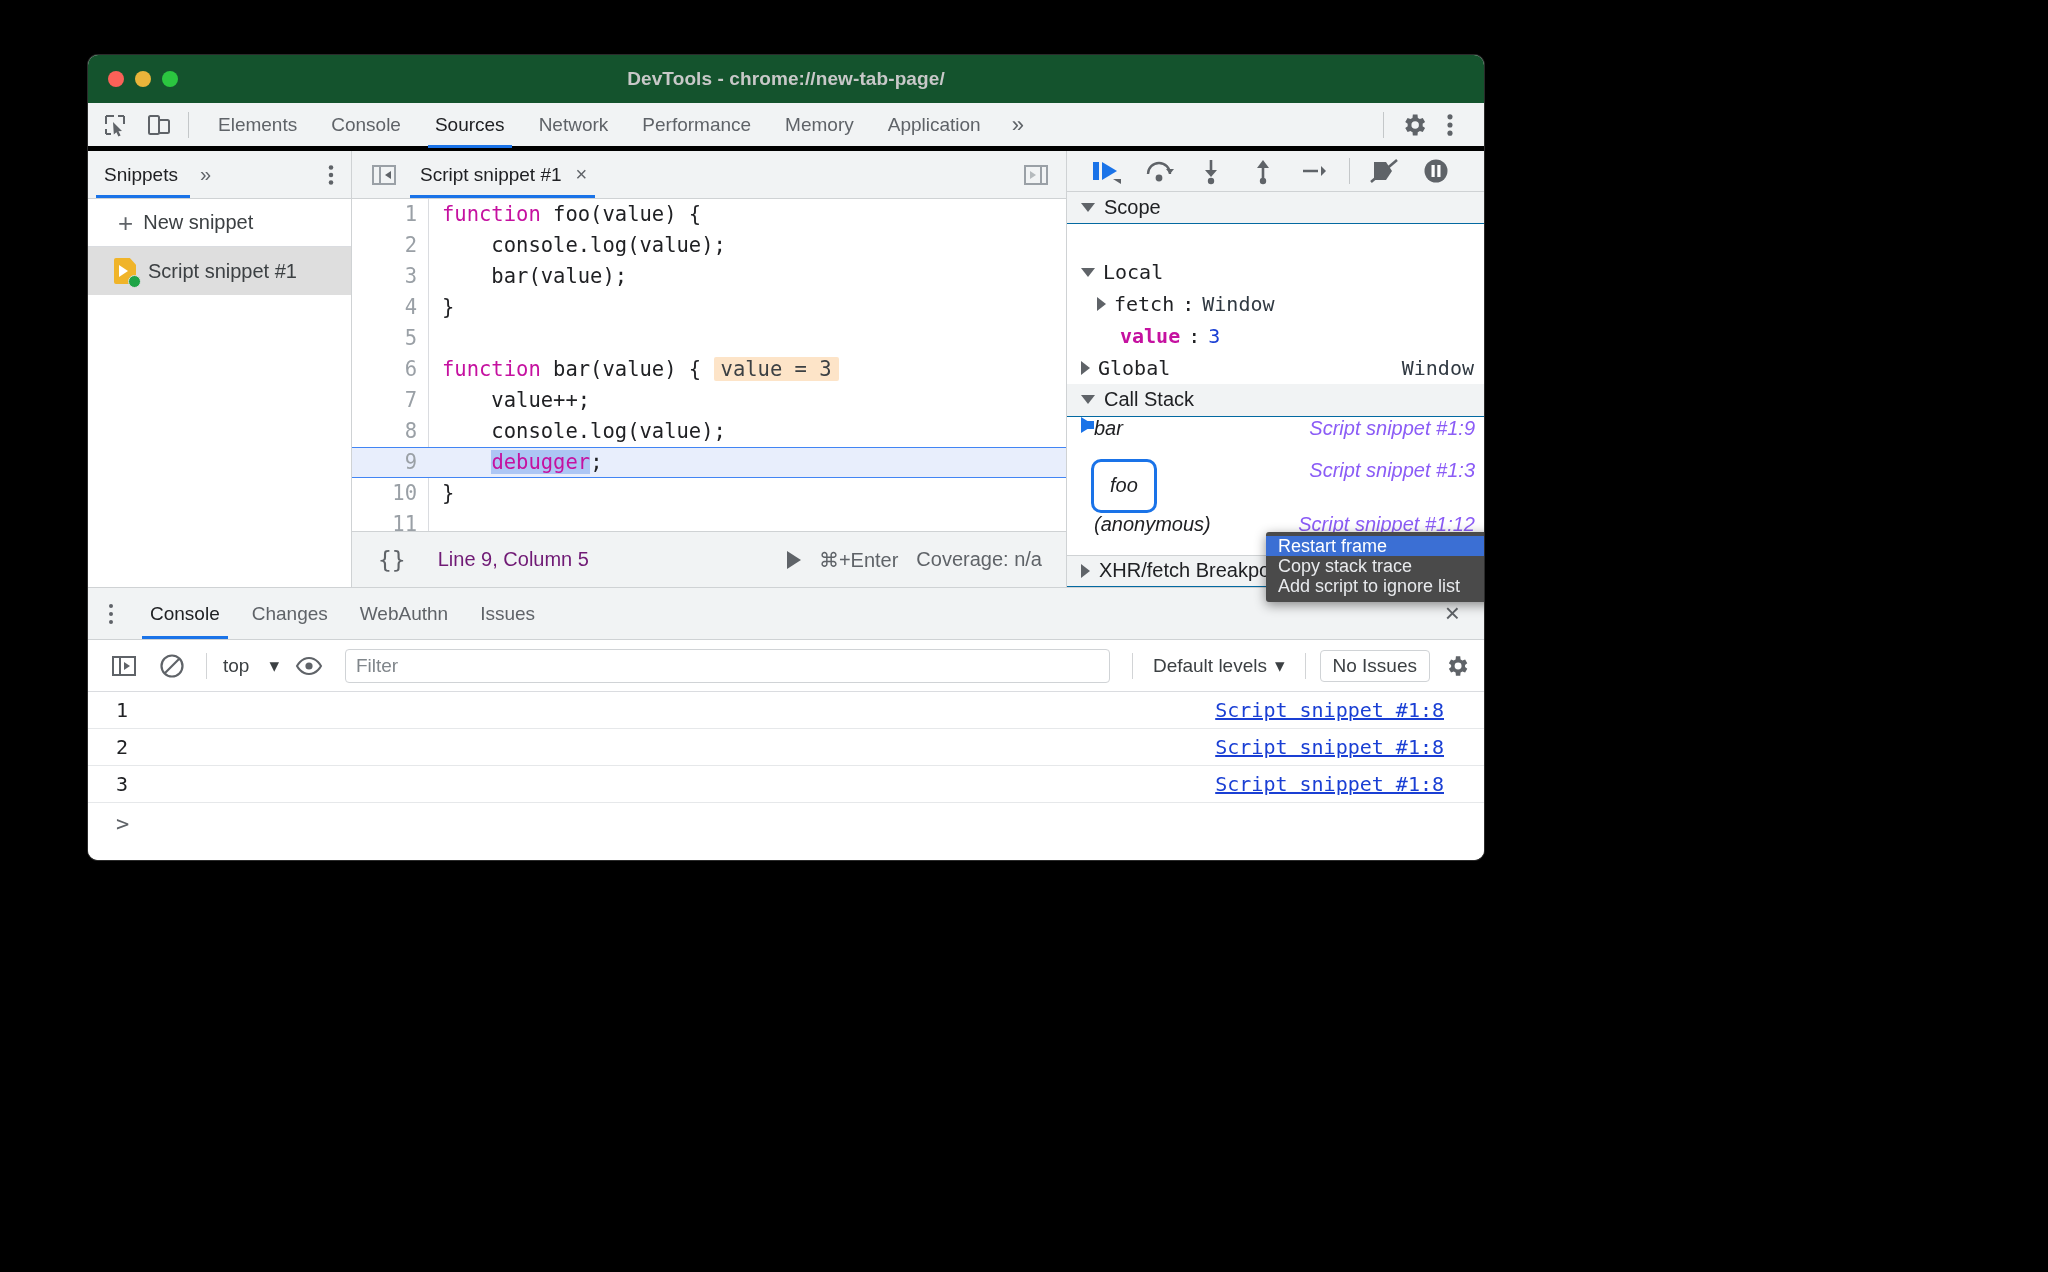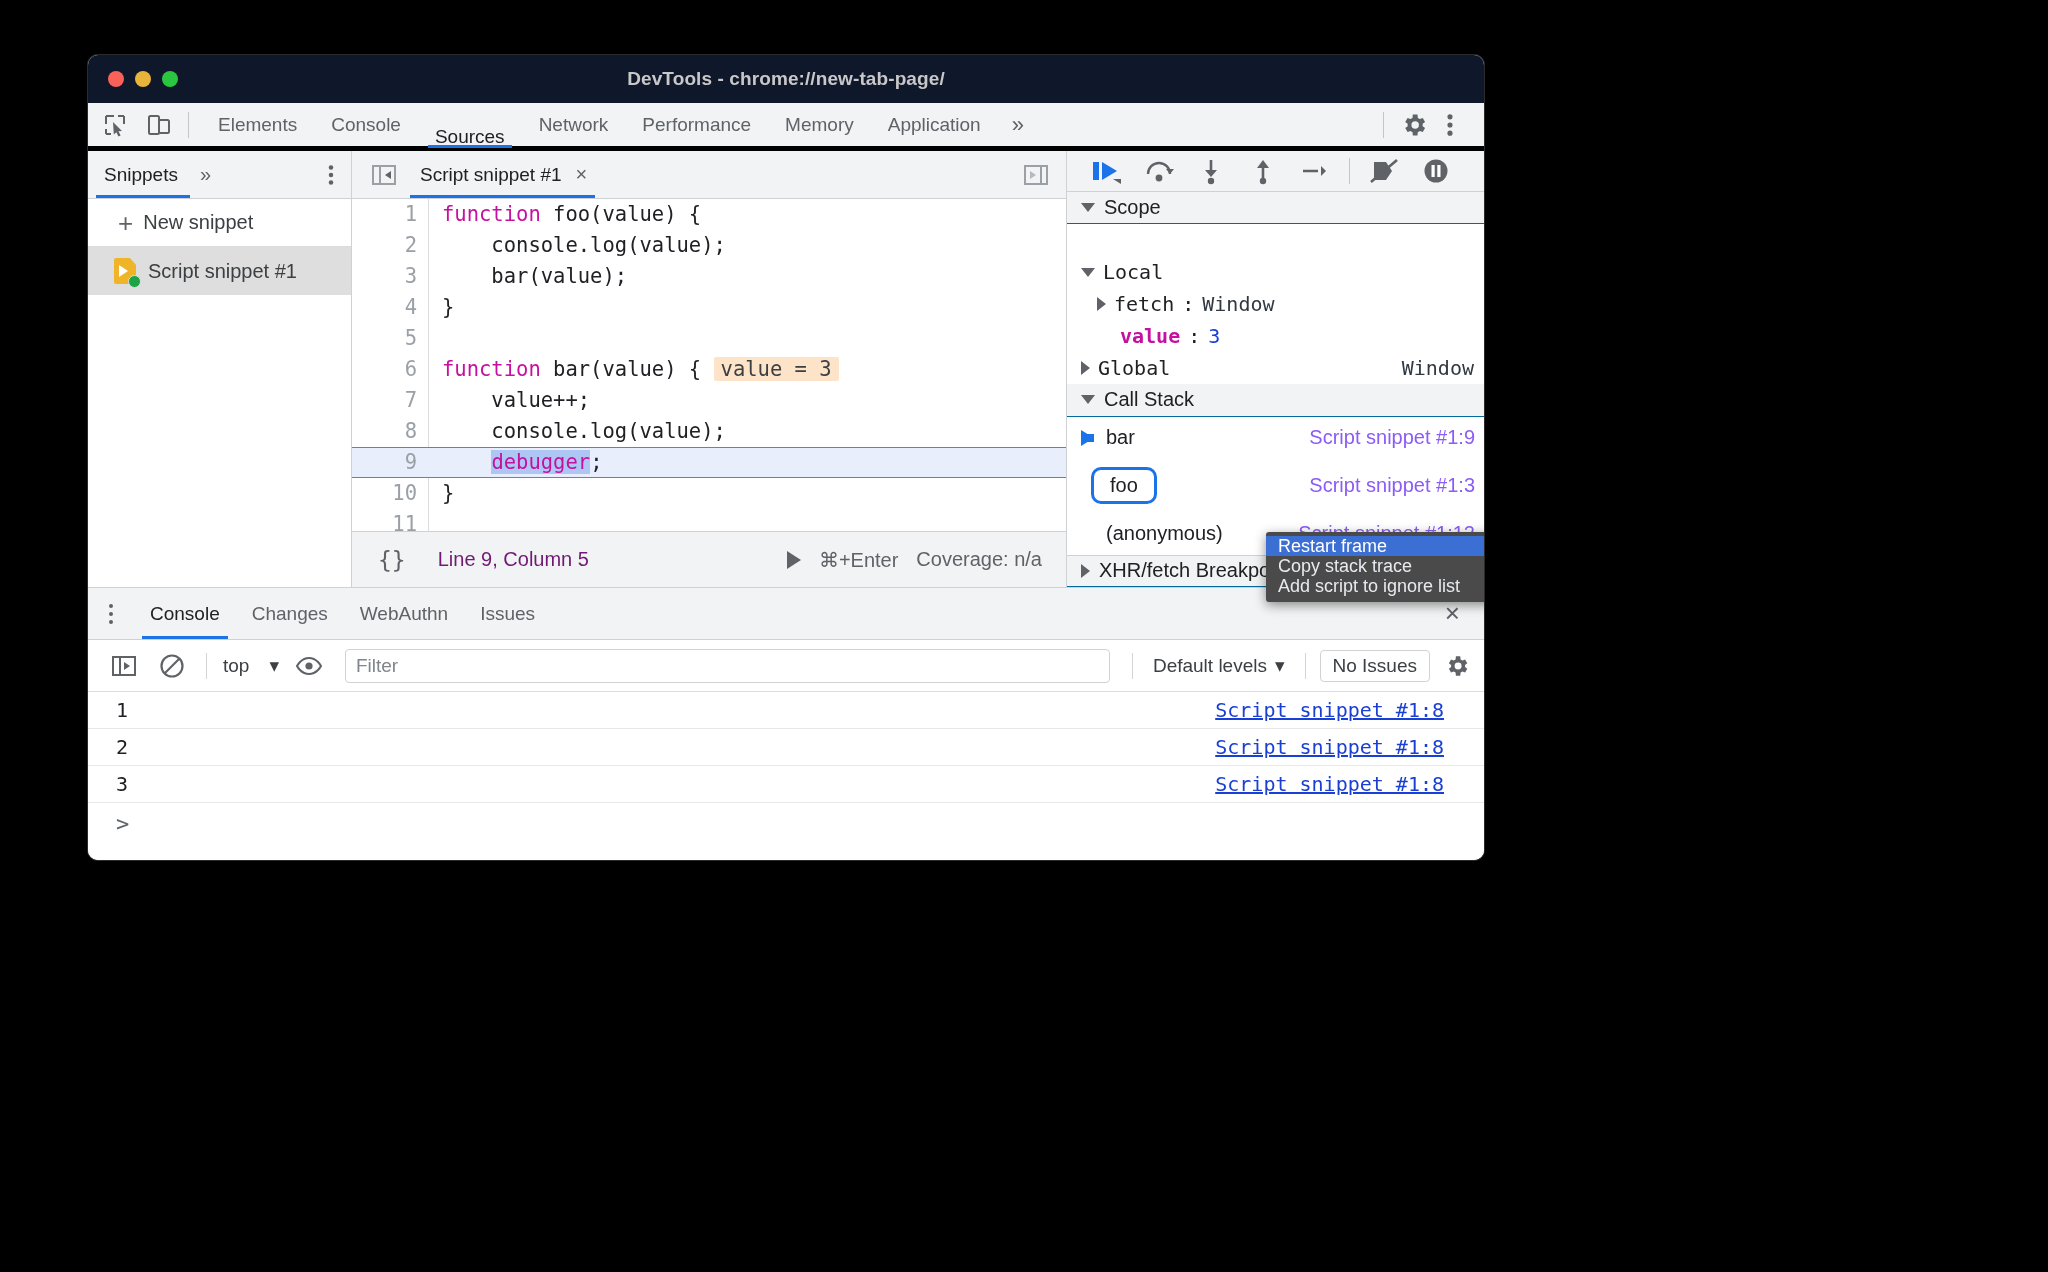--- a/index.html
+++ b/index.html
@@ -18,21 +18,21 @@
     width:1396px; height:805px;
     background:#fff;
     border-radius:10px;
     box-shadow:0 0 0 1px #2b2b2b;
     overflow:hidden;
   }
 
   
   #titlebar {
     height:48px;
-    background:#0f172a;
+    background:#14532d;
     display:flex; align-items:center;
     position:relative;
   }
   .lights { display:flex; gap:11px; margin-left:20px; }
   .light { width:16px; height:16px; border-radius:50%; }
   .l-red { background:#fa6158; }
   .l-yellow { background:#e9b43a; }
   .l-green { background:#2bc640; }
   #win-title {
     position:absolute; left:0; right:0; text-align:center;
@@ -58,21 +58,21 @@
   .tb-sep {
     width:1px; height:26px; background:#c4c7c9; margin:0 12px;
   }
   .mtab {
     padding:0 17px; height:47px;
     display:flex; align-items:center;
     font-size:19px; color:#5f6368;
     position:relative; cursor:default;
     white-space:nowrap;
   }
-  .mtab.active { color:#202124;align-items:flex-end; }
+  .mtab.active { color:#202124; }
   .mtab.active:after {
     content:""; position:absolute; left:10px; right:10px; bottom:0;
     height:3px; background:#1a73e8;
   }
   .tb-right {
     margin-left:auto; display:flex; align-items:center; padding-right:16px;
   }
   .tb-chevron { font-size:22px; color:#5f6368; padding:0 14px; }
   .tb-icon-r { width:36px; display:flex; align-items:center; justify-content:center; color:#5f6368; }
 
@@ -208,22 +208,22 @@
   .scope-rows { font-family:"DejaVu Sans Mono", monospace; font-size:20px;margin-top:32px; }
   .srow { height:32px; display:flex; align-items:center; gap:8px; padding-left:14px; color:#202124; }
   .srow.ind { padding-left:30px; }
   .srow.ind2 { padding-left:53px; }
   .sname-prop { color:#c511a0; font-weight:bold; }
   .sval-num { color:#1a3fd4; }
   .sval-obj { color:#303942; }
   .srow .right { margin-left:auto; padding-right:10px; }
 
   .cs-row {
-    height:42px; display:flex; align-items:center; gap:12px; padding-left:14px;
-    font-size:20px; color:#202124; position:relative;
+    height:42px; display:flex; padding-left:14px;
+    font-size:20px; color:#202124; position:relative;font-style:italic;
   }
   .cs-arrow { width:0;height:0;border-top:8px solid transparent;border-bottom:8px solid transparent;border-left:13px solid #1a73e8; position:relative; }
   .cs-arrow:before { content:""; position:absolute; left:-8px; top:-4px; width:8px; height:8px; background:#1a73e8; }
   .cs-loc { margin-left:auto; padding-right:9px; color:#8b5cf6; }
   .cs-spacer { width:13px; }
 
   .cs-focus-ring {
     display:inline-flex; align-items:center; justify-content:center;
     border:3px solid #1a73e8; border-radius:10px;
     padding:4px 16px; margin-left:10px;

